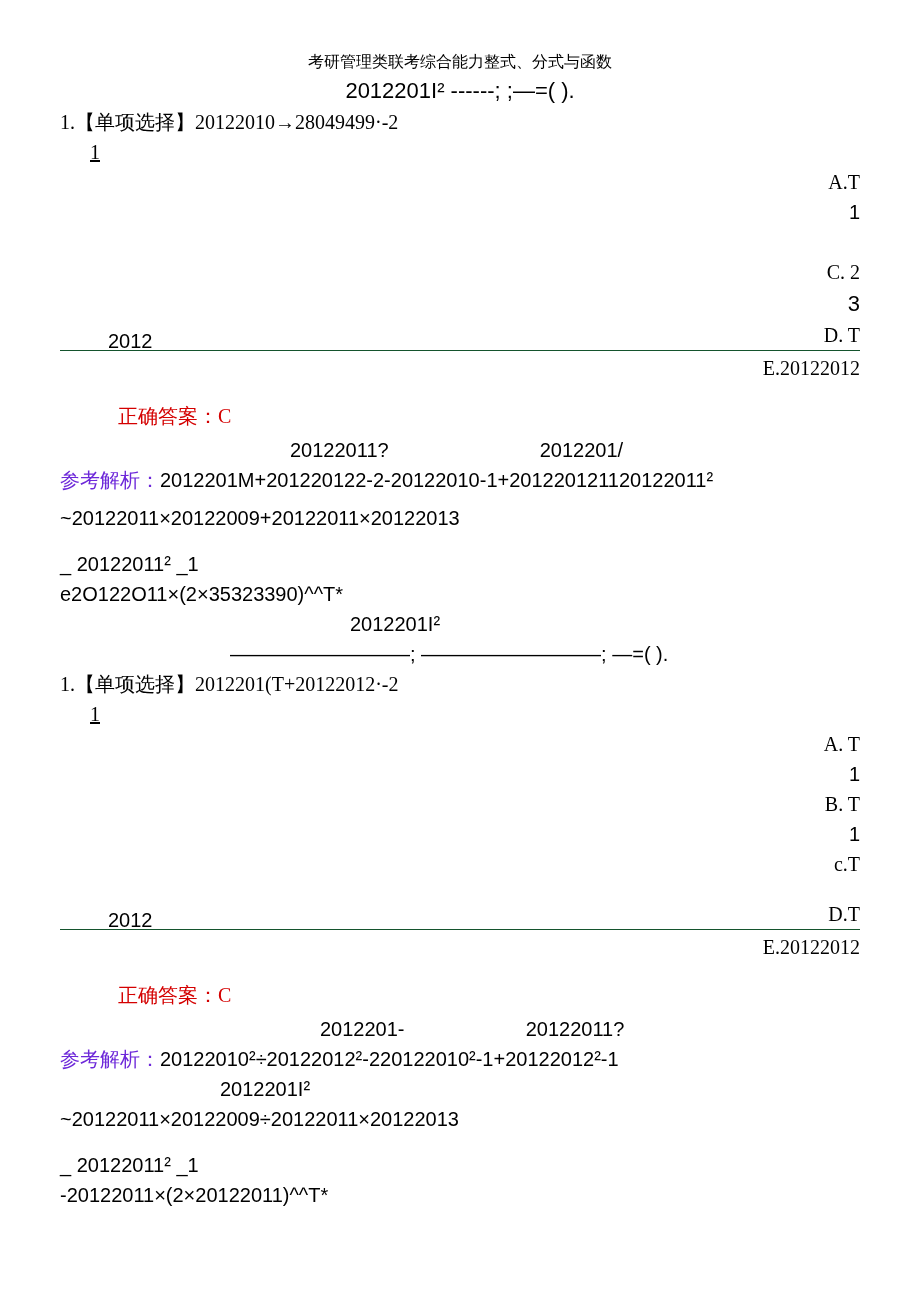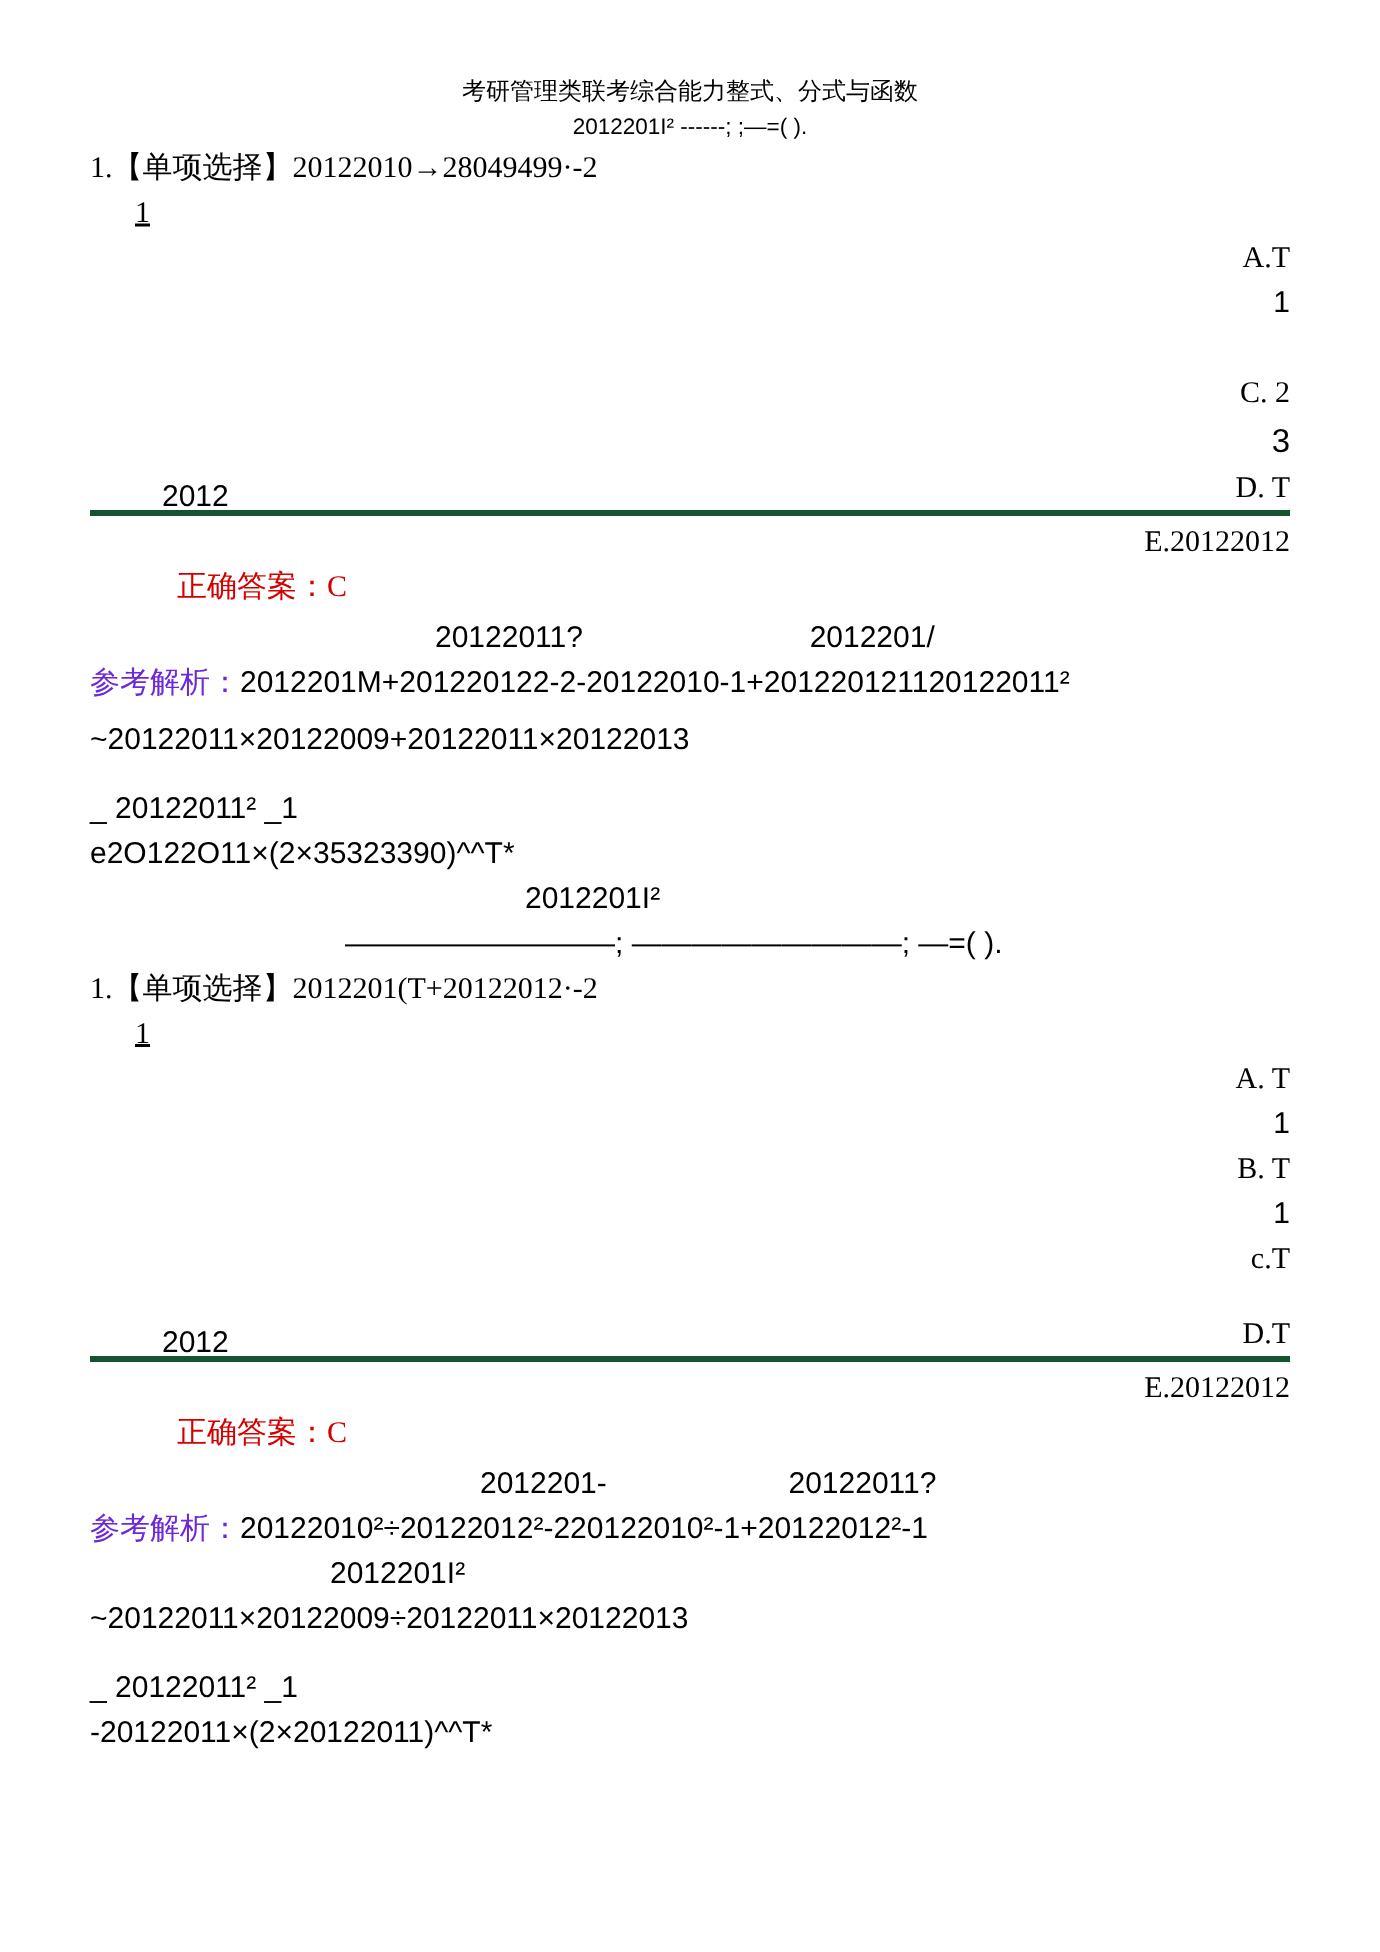--- a/index.html
+++ b/index.html
@@ -12,49 +12,49 @@
       color: black;
       width: 800px;
     }
     .title {
       text-align: center;
       margin-bottom: 0;
       font-size: 16px;
     }
     .subtitle-line {
       text-align: center;
-      font-size: 15px;
+      font-size: 22px;
       margin: 0;
       font-family: Arial, sans-serif;
     }
     .q-stem {
       margin: 0;
     }
     .frac-top {
       text-decoration: underline;
       margin-left: 30px;
     }
     .opt {
       margin: 0 0 0 4px;
       text-align: right;
     }
     .divider-line {
-      border-bottom: 4px solid #14532d;
+      border-bottom: 1px solid #14532d;
       margin: 0;
       position: relative;
     }
     .divider-label {
       position: absolute;
       top: -24px;
       left: 48px;
       font-family: Arial, sans-serif;
     }
     .answer {
       color: #d40000;
-      margin: 0 0 4px 58px;
+      margin: 18px 0 4px 58px;
     }
     .gap {
       height: 30px;
     }
     .center-row {
       margin-left: 230px;
       font-family: Arial, sans-serif;
     }
     .analysis-label {
       color: #6d28d9;

